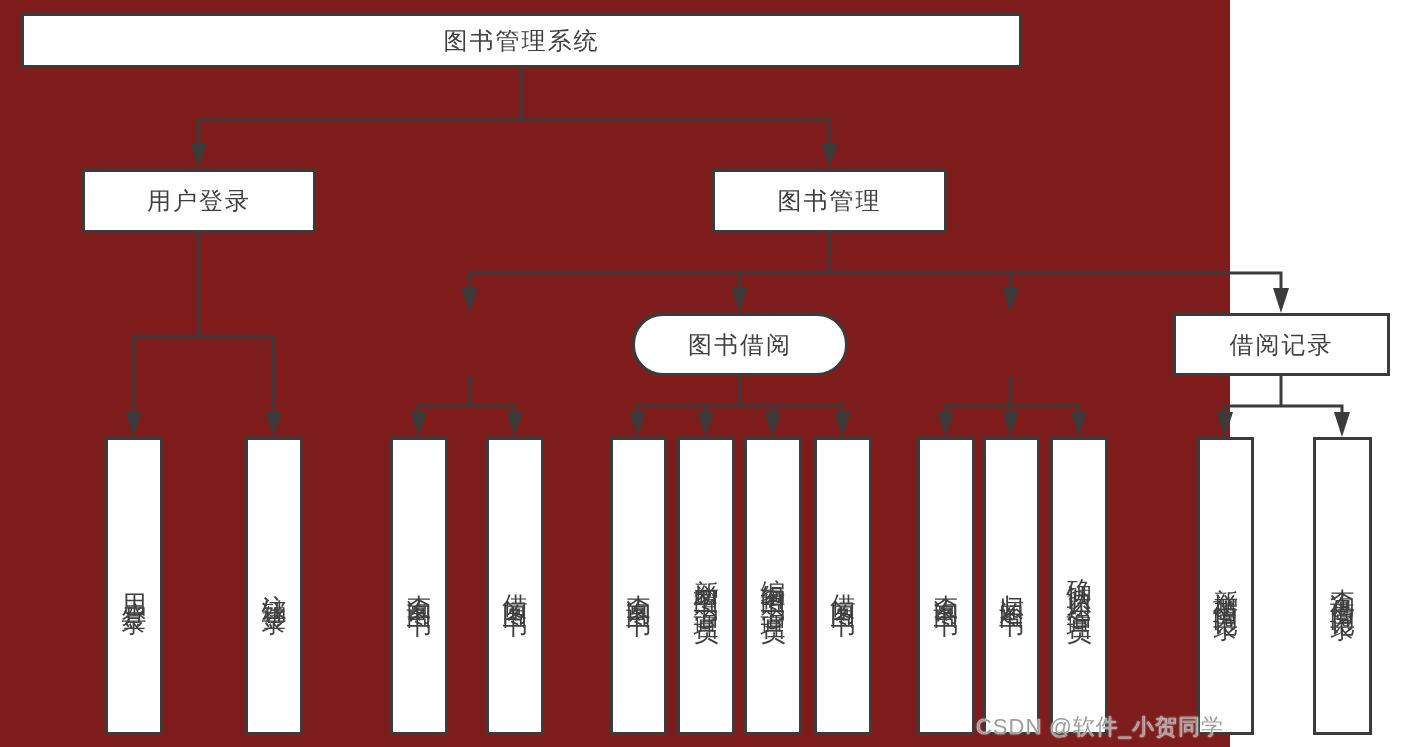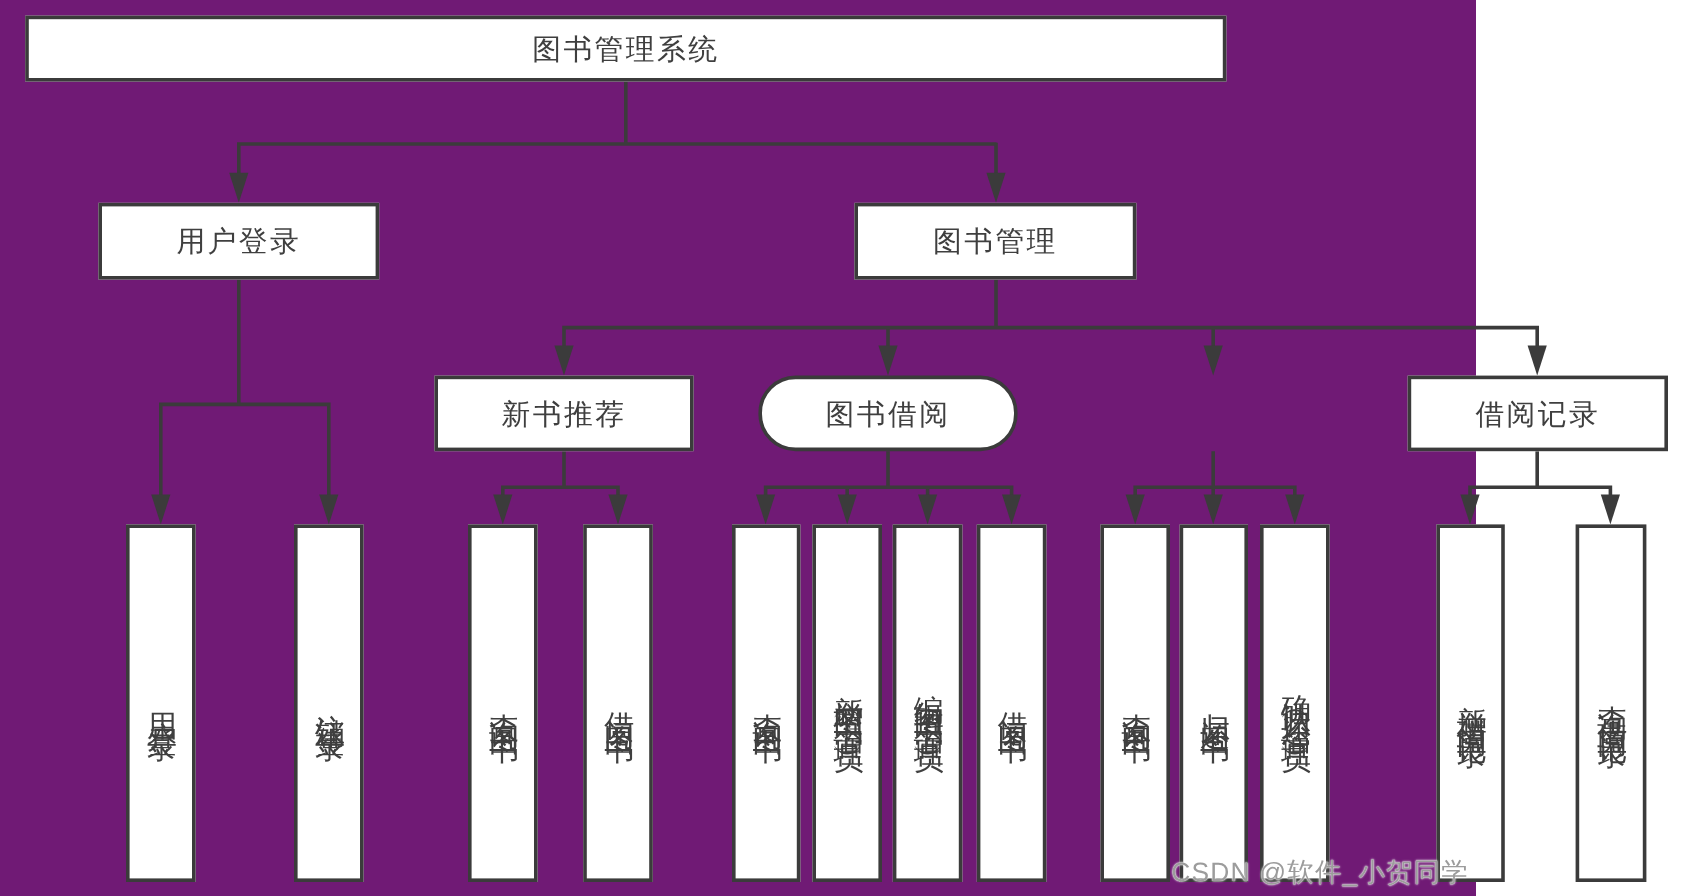--- a/index.html
+++ b/index.html
@@ -8,21 +8,21 @@
     background: #ffffff;
     width: 1405px;
     height: 747px;
     overflow: hidden;
     font-family: "Liberation Sans", "DejaVu Sans", sans-serif;
   }
   .canvas {
     position: relative;
     width: 1230px;
     height: 747px;
-    background: #701a75;
+    background: #7f1d1d;
   }
   svg.connectors {
     position: absolute;
     left: 0; top: 0;
     width: 1405px;
     height: 747px;
   }
   .node {
     position: absolute;
     box-sizing: border-box;
@@ -101,23 +101,20 @@
     <span>图书管理系统</span>
   </div>
 
   <div class="node h" style="left:82px; top:169px; width:234px; height:64px;">
     <span>用户登录</span>
   </div>
   <div class="node h" style="left:712px; top:169px; width:235px; height:64px;align-items:center;">
     <span>图书管理</span>
   </div>
 
-  <div class="node h" style="left:362px; top:313px; width:216px; height:63px;">
-    <span>新书推荐</span>
-  </div>
   <div class="node h" style="left:632px; top:313px; width:216px; height:63px;border-radius:31px;">
     <span>图书借阅</span>
   </div>
   <div class="node h" style="left:1173px; top:313px; width:217px; height:63px;align-items:center;">
     <span>借阅记录</span>
   </div>
 
   <div class="node v" style="left:105px; top:437px; width:58px; height:298px;">
     <span class="vtext">用户登录</span>
   </div>

